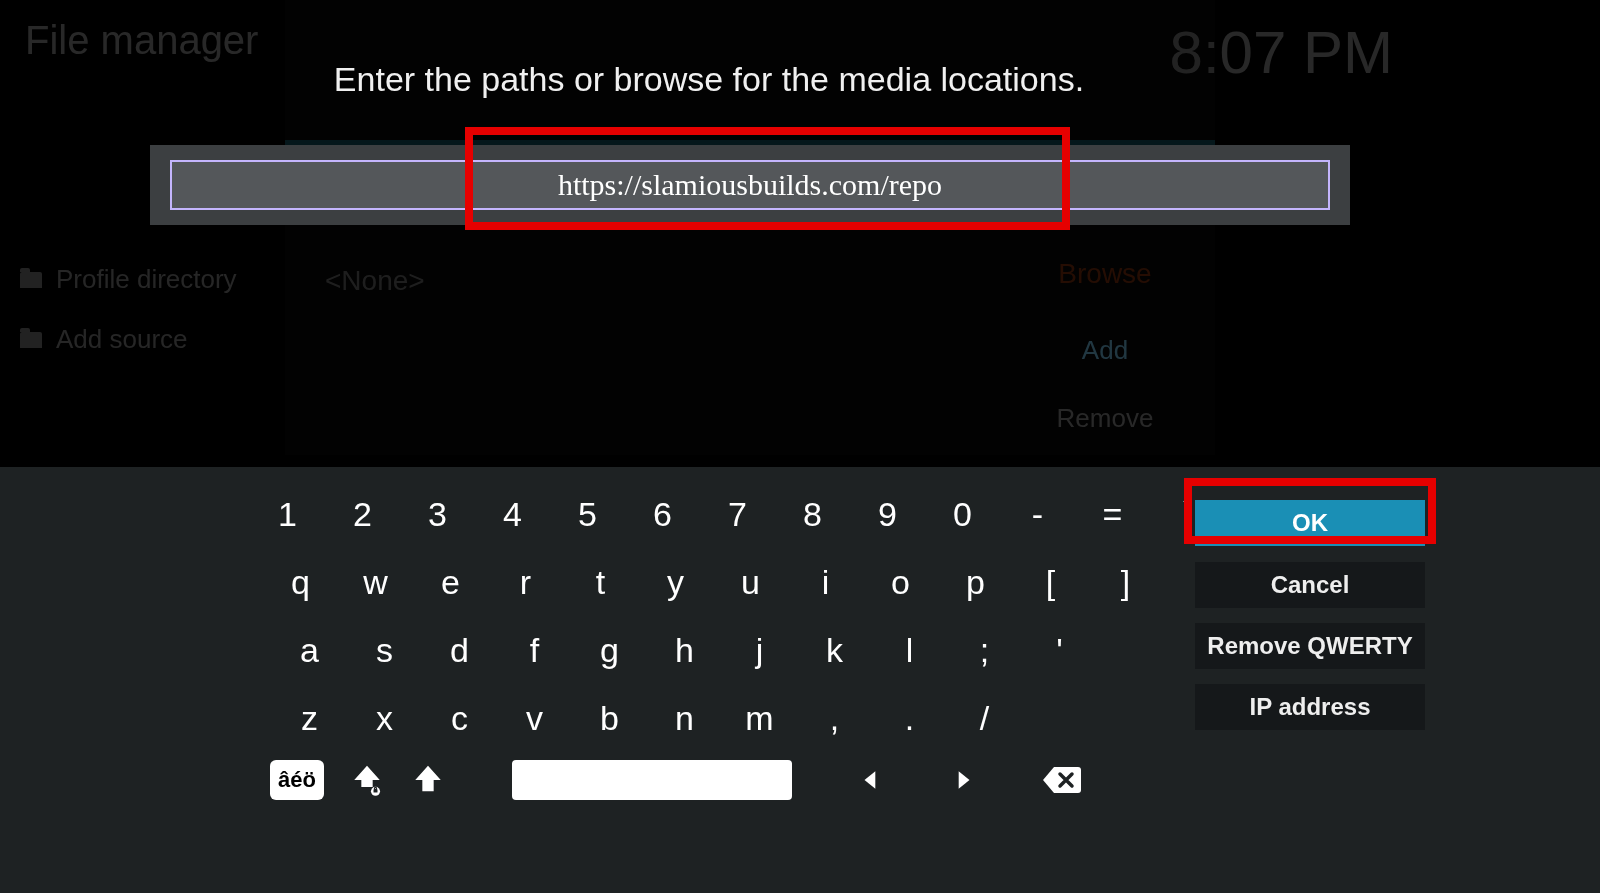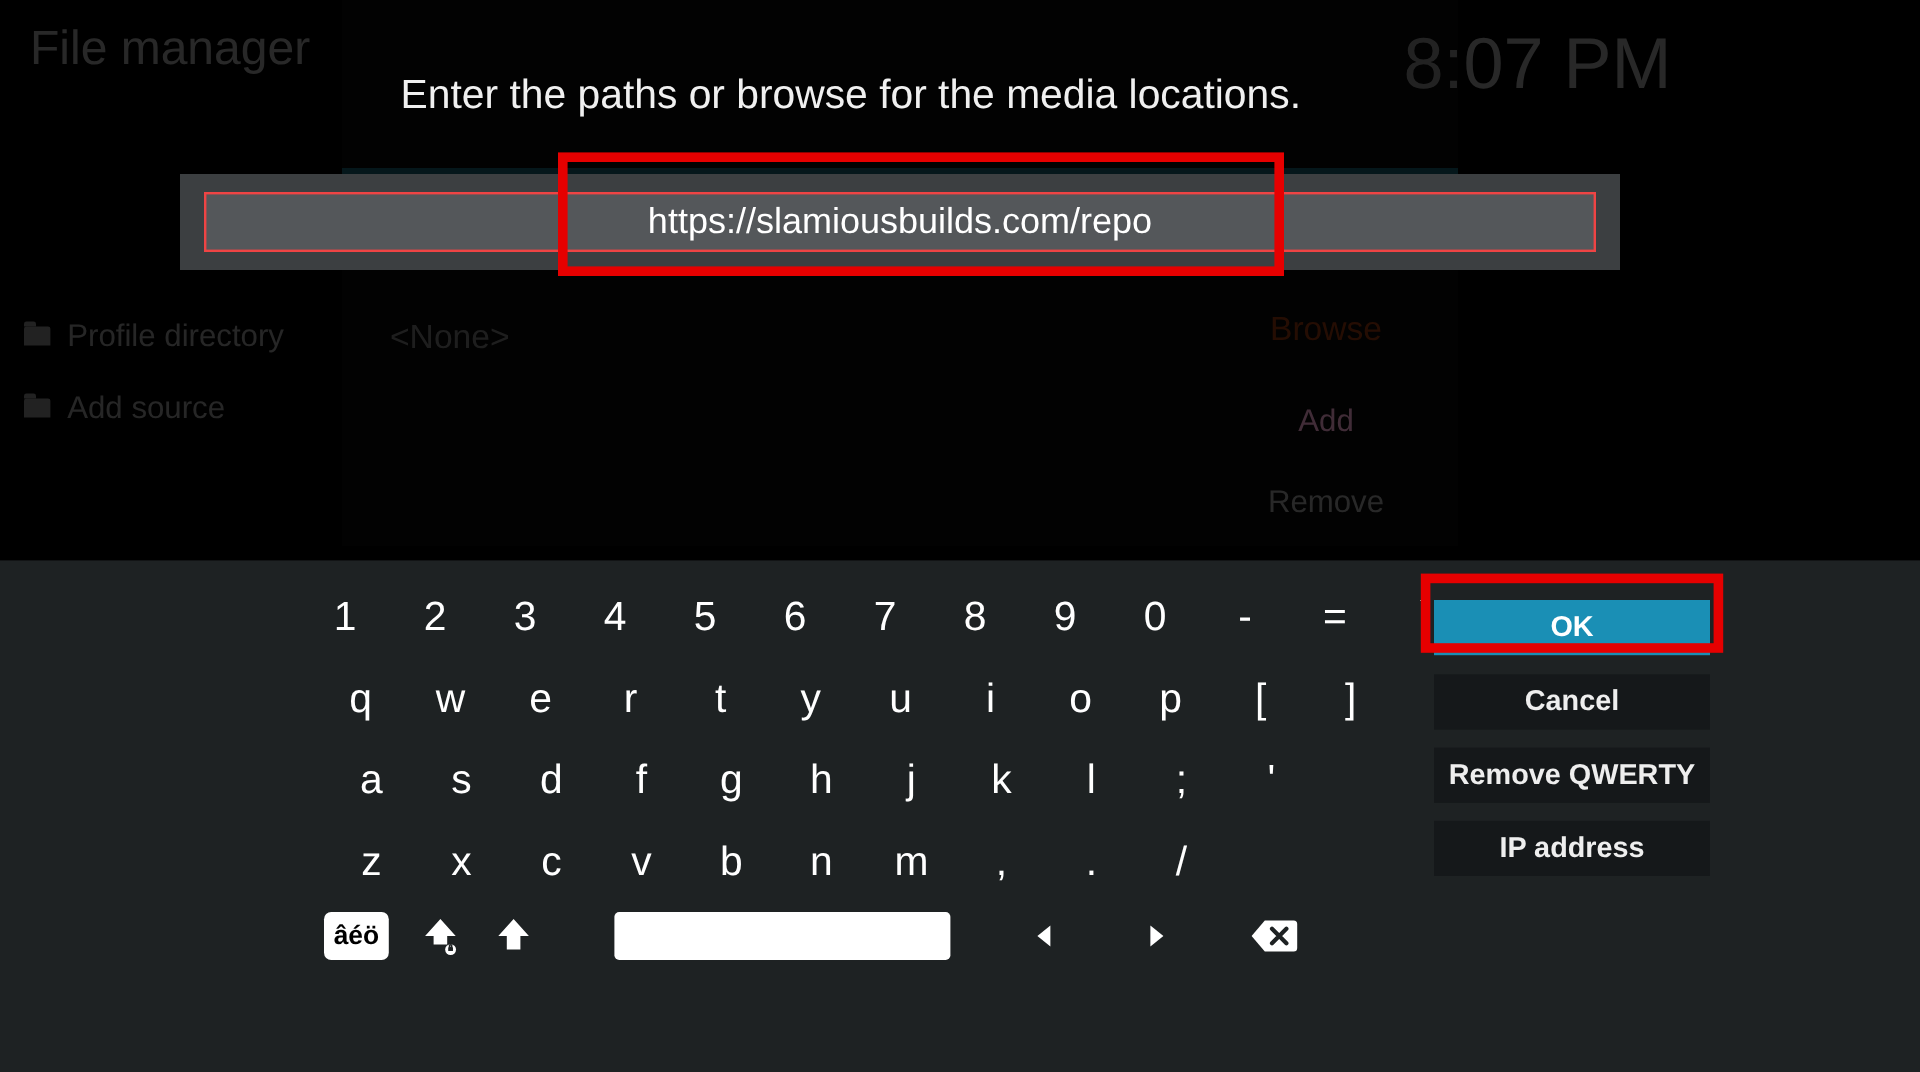--- a/index.html
+++ b/index.html
@@ -8,25 +8,25 @@
   .dim { opacity:0.18; }
   .header-title { position:absolute; left:25px; top:18px; font-size:40px; font-weight:300; color:#ddd; }
   .header-clock { position:absolute; right:25px; top:18px; font-size:60px; font-weight:300; color:#ddd; }
   .side-item { position:absolute; left:20px; display:flex; align-items:center; gap:14px; color:#cfcfcf; font-size:26px; font-weight:400;}
   .side-item .folder-icon { width:22px; height:16px; background:#bbb; border-radius:2px 2px 0 0; position:relative;}
   .side-item .folder-icon:before{content:'';position:absolute;top:-4px;left:0;width:10px;height:4px;background:#bbb;border-radius:2px 2px 0 0;}
   .dialog-bg { position:absolute; left:285px; top:0; width:930px; height:455px; background:#0d0d0d; }
   .dialog-teal { position:absolute; left:285px; top:140px; width:930px; height:10px; background:#147a8f; }
   .dialog-prompt { position:absolute; left:0; right:0; top:60px; text-align:center; font-size:34px; color:#f0f0f0; font-weight:400;}
   .input-outer { position:absolute; left:150px; top:145px; width:1200px; height:80px; background:#3c3f41; }
-  .input-inner { position:absolute; left:170px; top:160px; width:1160px; height:50px; border:2px solid #ef4444; background:#54575a; text-align:center; line-height:46px; font-size:30px; color:#fff;}
+  .input-inner { position:absolute; left:170px; top:160px; width:1160px; height:50px; border:2px solid #c4b5fd; background:#54575a; text-align:center; line-height:46px; font-size:30px; color:#fff;font-family:Liberation Serif, serif;}
   .red-highlight-input { position:absolute; left:465px; top:127px; width:605px; height:103px; border:8px solid #e60000; pointer-events:none;}
   .none-text { position:absolute; left:325px; top:265px; font-size:28px; color:#9f9f9f;}
   .browse-btn { position:absolute; left:1005px; top:258px; width:200px; text-align:center; font-size:28px; color:#c2410c; font-weight:500;}
-  .add-btn { position:absolute; left:1005px; top:335px; width:200px; text-align:center; font-size:26px; color:#f9a8d4; opacity:0.25;}
+  .add-btn { position:absolute; left:1005px; top:335px; width:200px; text-align:center; font-size:26px; color:#7dd3fc; opacity:0.25;}
   .remove-btn { position:absolute; left:1005px; top:403px; width:200px; text-align:center; font-size:26px; color:#9a9a9a; opacity:0.25;}
   
   .keyboard-panel { position:absolute; left:0; top:467px; width:1600px; height:426px; background:#1e2223;}
   .key-grid { position:absolute; left:250px; top:480px; }
   .key { display:inline-flex; justify-content:center; align-items:center; width:75px; height:68px; font-size:34px; color:#fff; font-weight:400;}
   .key-row { display:flex; }
   .row-offset-2 { margin-left:13px;}
   .row-offset-3 { margin-left:22px;}
   
   .side-panel-btn { position:absolute; left:1195px; width:230px; height:46px; background:#15181a; color:#eee; font-size:24px; font-weight:600; display:flex; align-items:center; justify-content:center;margin-top:12px;}

